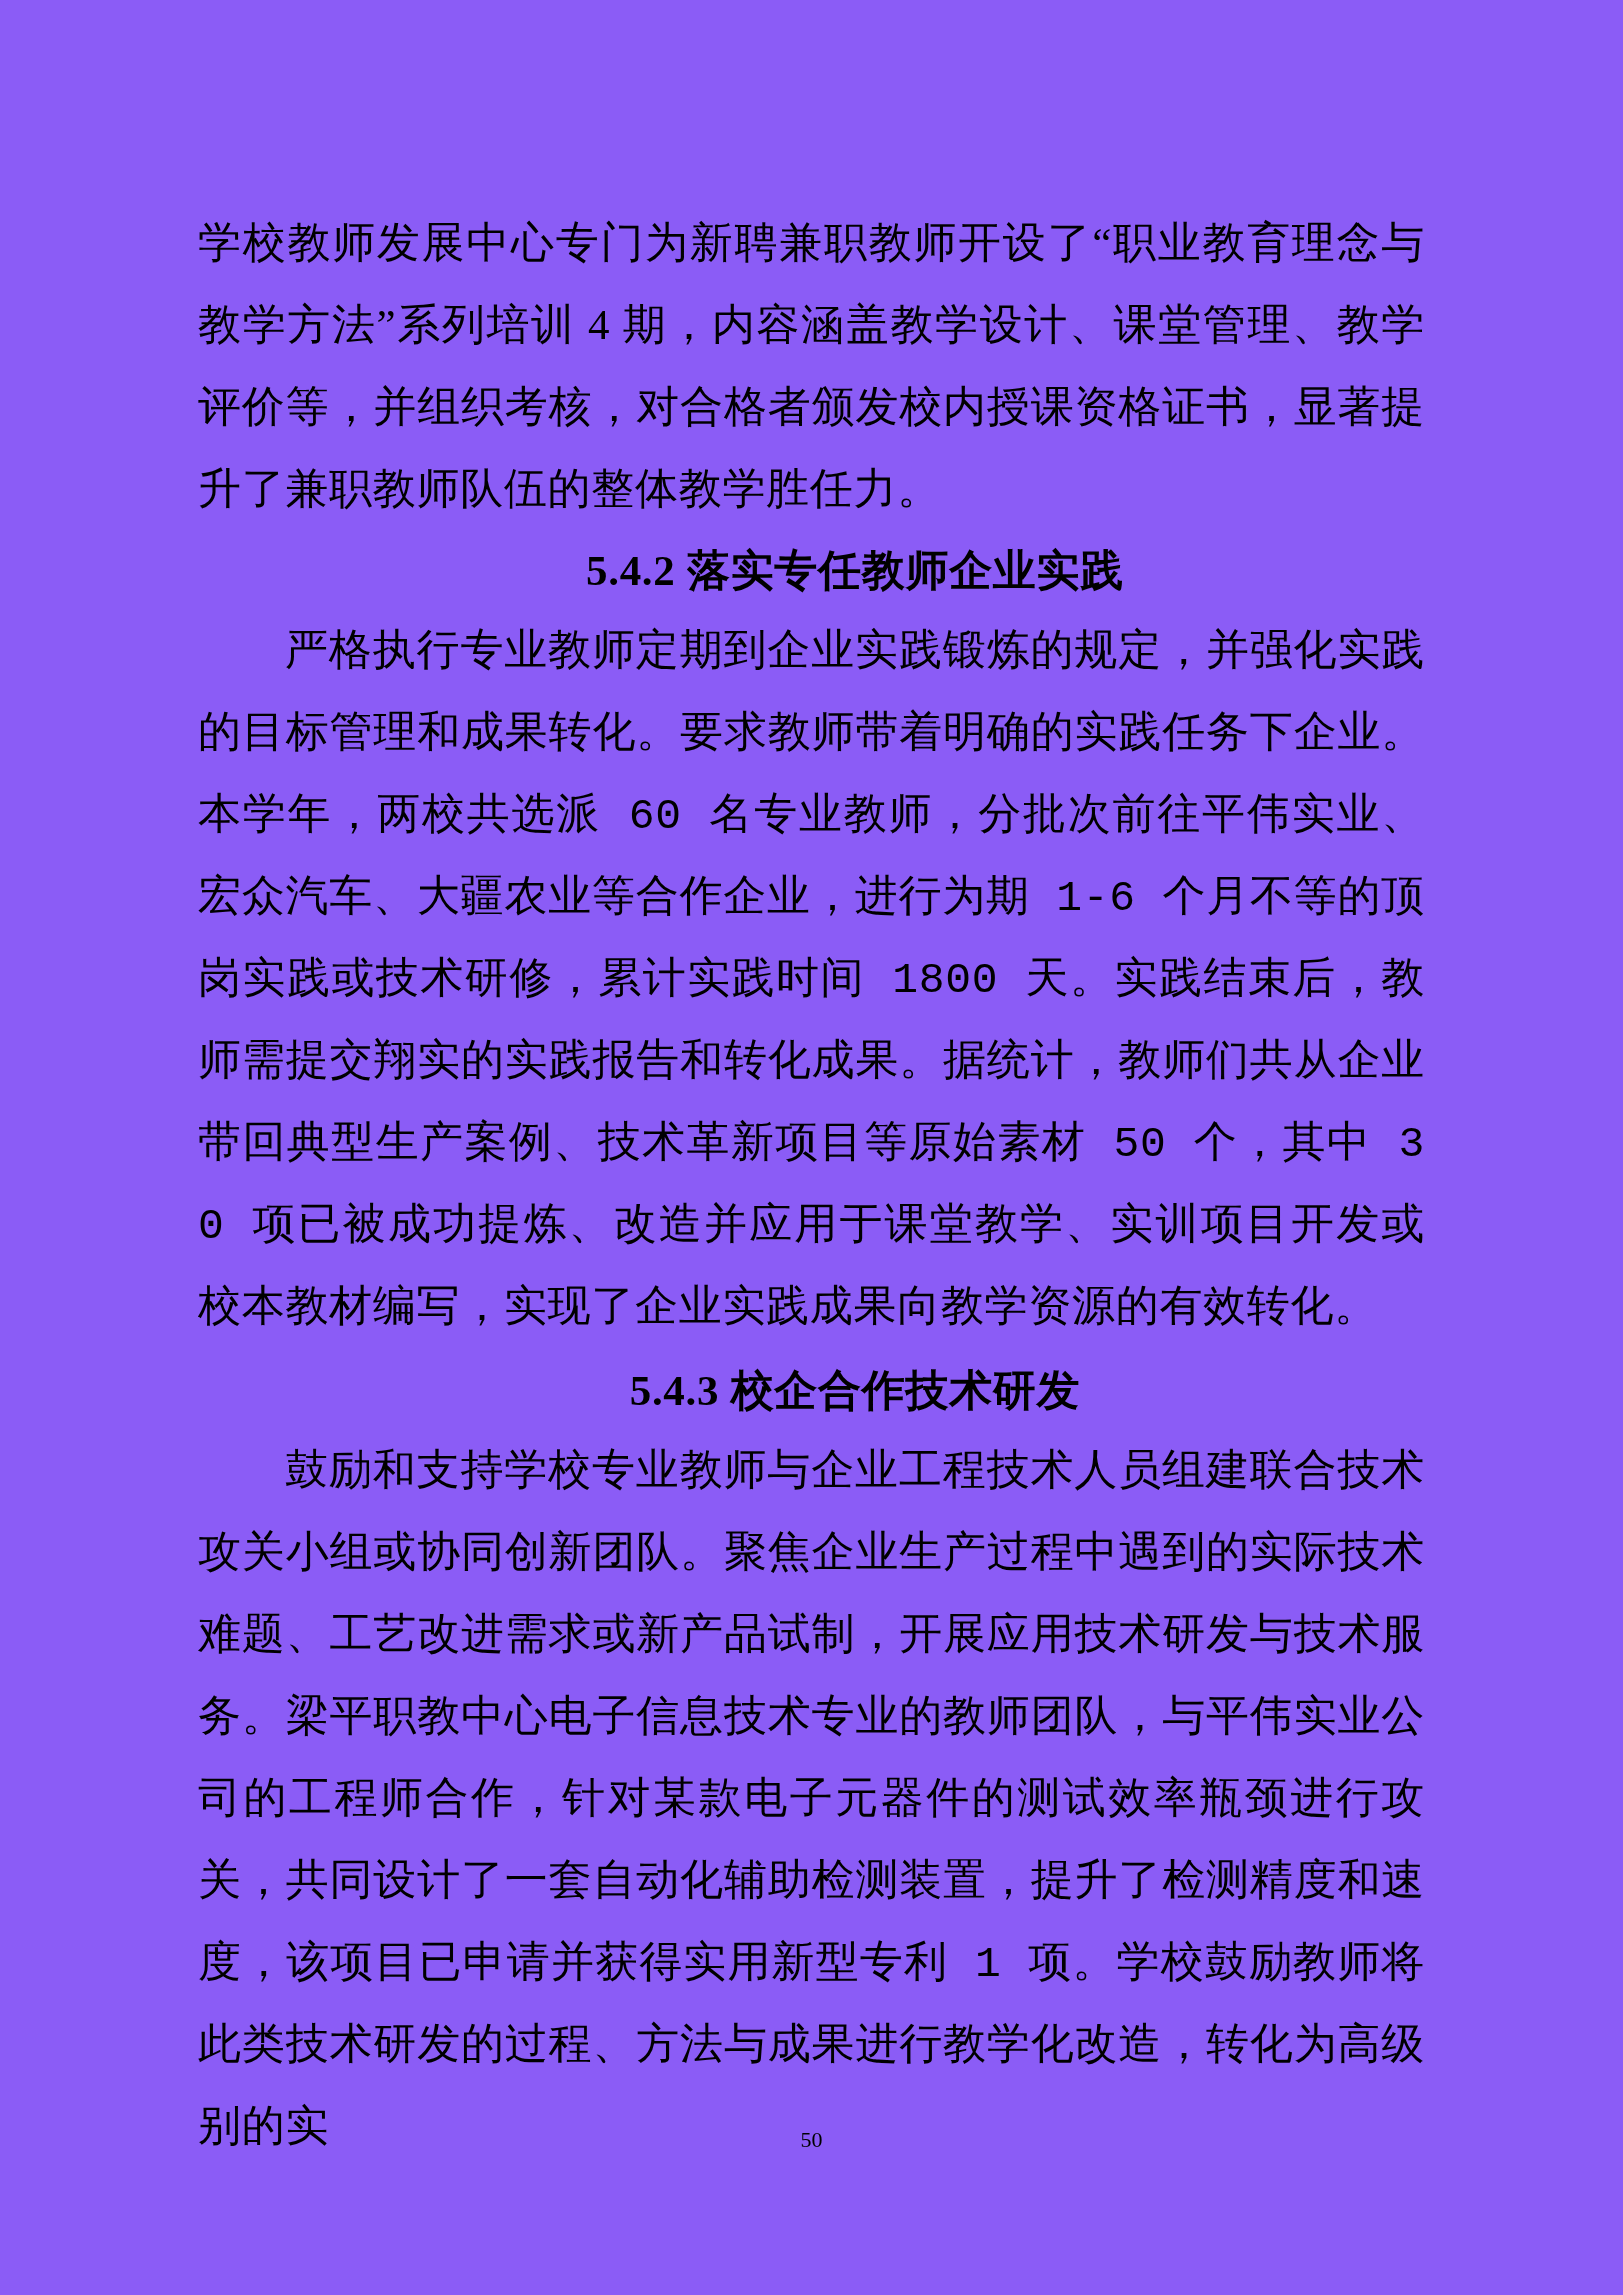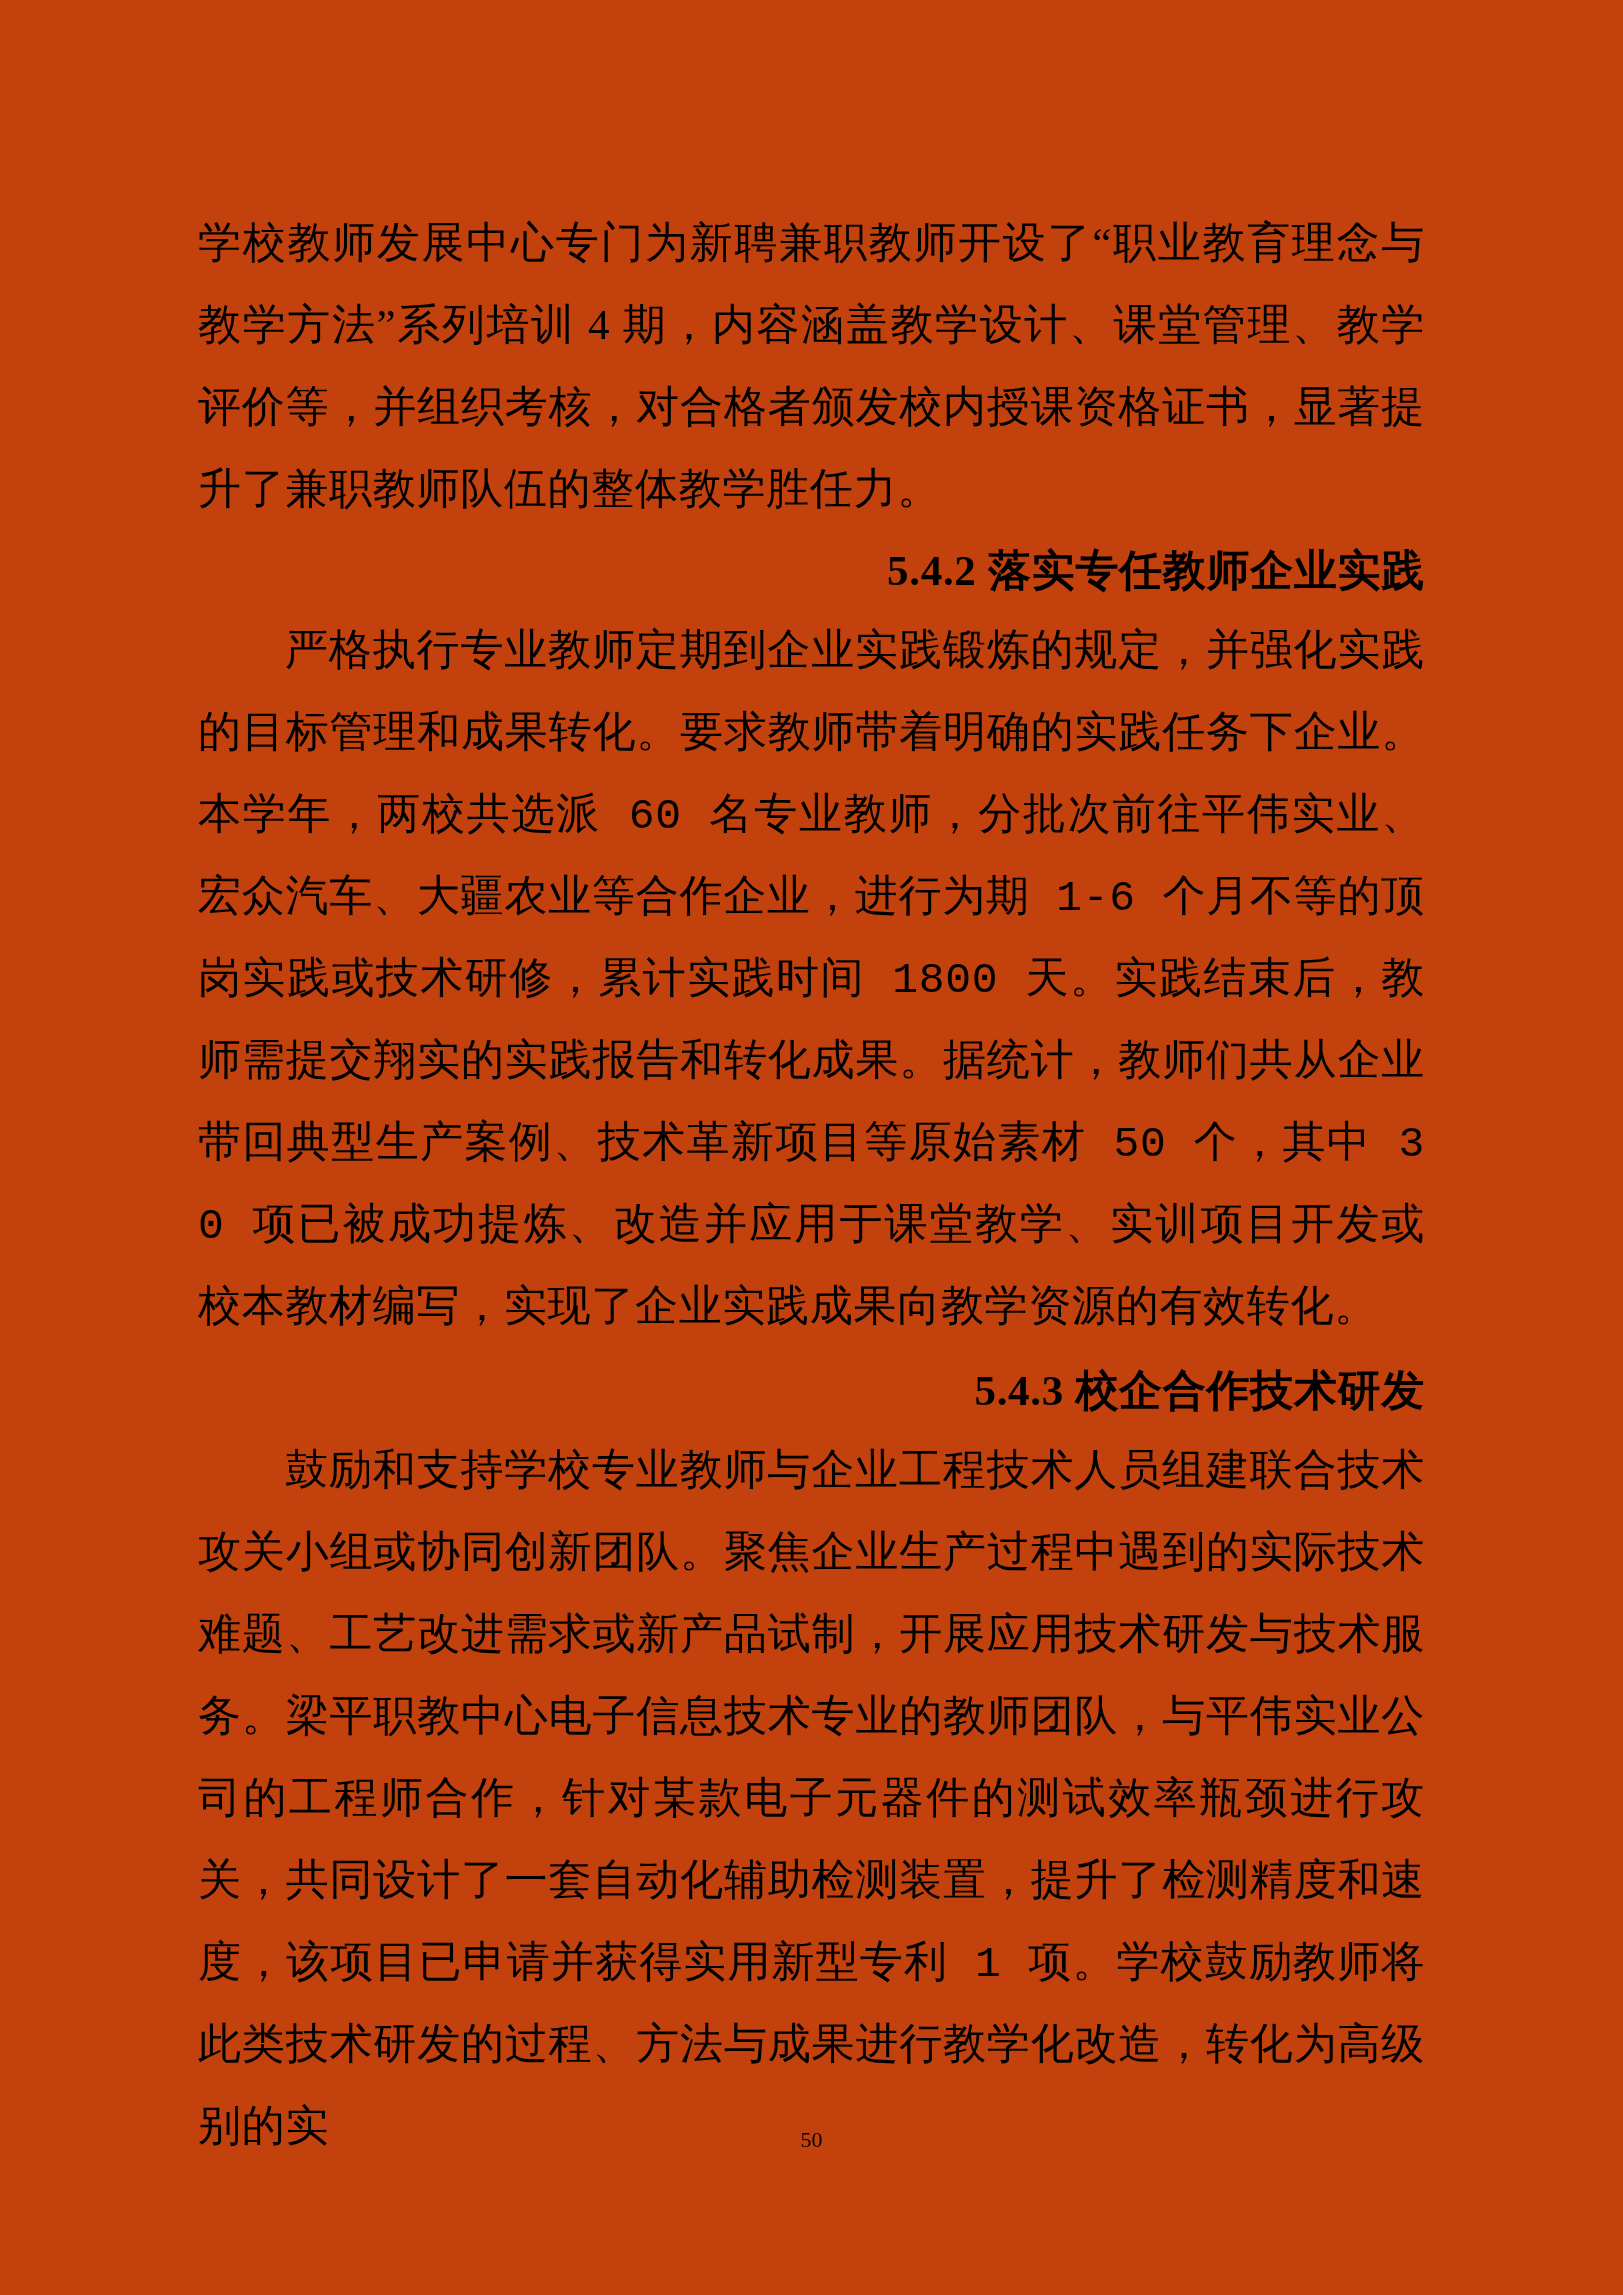--- a/index.html
+++ b/index.html
@@ -4,21 +4,21 @@
 <style>
   html, body {
     margin: 0;
     padding: 0;
     background: #ffffff;
   }
   .page {
     position: relative;
     width: 1623px;
     height: 2295px;
-    background: #c2410c;
+    background: #8b5cf6;
     overflow: hidden;
     font-family: "Liberation Serif", "DejaVu Serif", serif;
     color: #000000;
   }
   .doc-body {
     position: absolute;
     left: 198px;
     top: 202px;
     width: 1227px;
   }
@@ -33,21 +33,21 @@
     font-weight: normal;
     word-break: break-all;
   }
   .doc-body p.paragraph.indent {
     text-indent: 87px;
     font-family: Liberation Mono, monospace;
   }
   .doc-body h3.heading {
     font-weight: bold;
     text-indent: 87px;
-    text-align: right;
+    text-align: center;
   }
   .footer {
     position: absolute;
     left: 0;
     top: 2119px;
     width: 1623px;
     text-align: center;
   }
   .footer .page-number {
     font-size: 22px;

